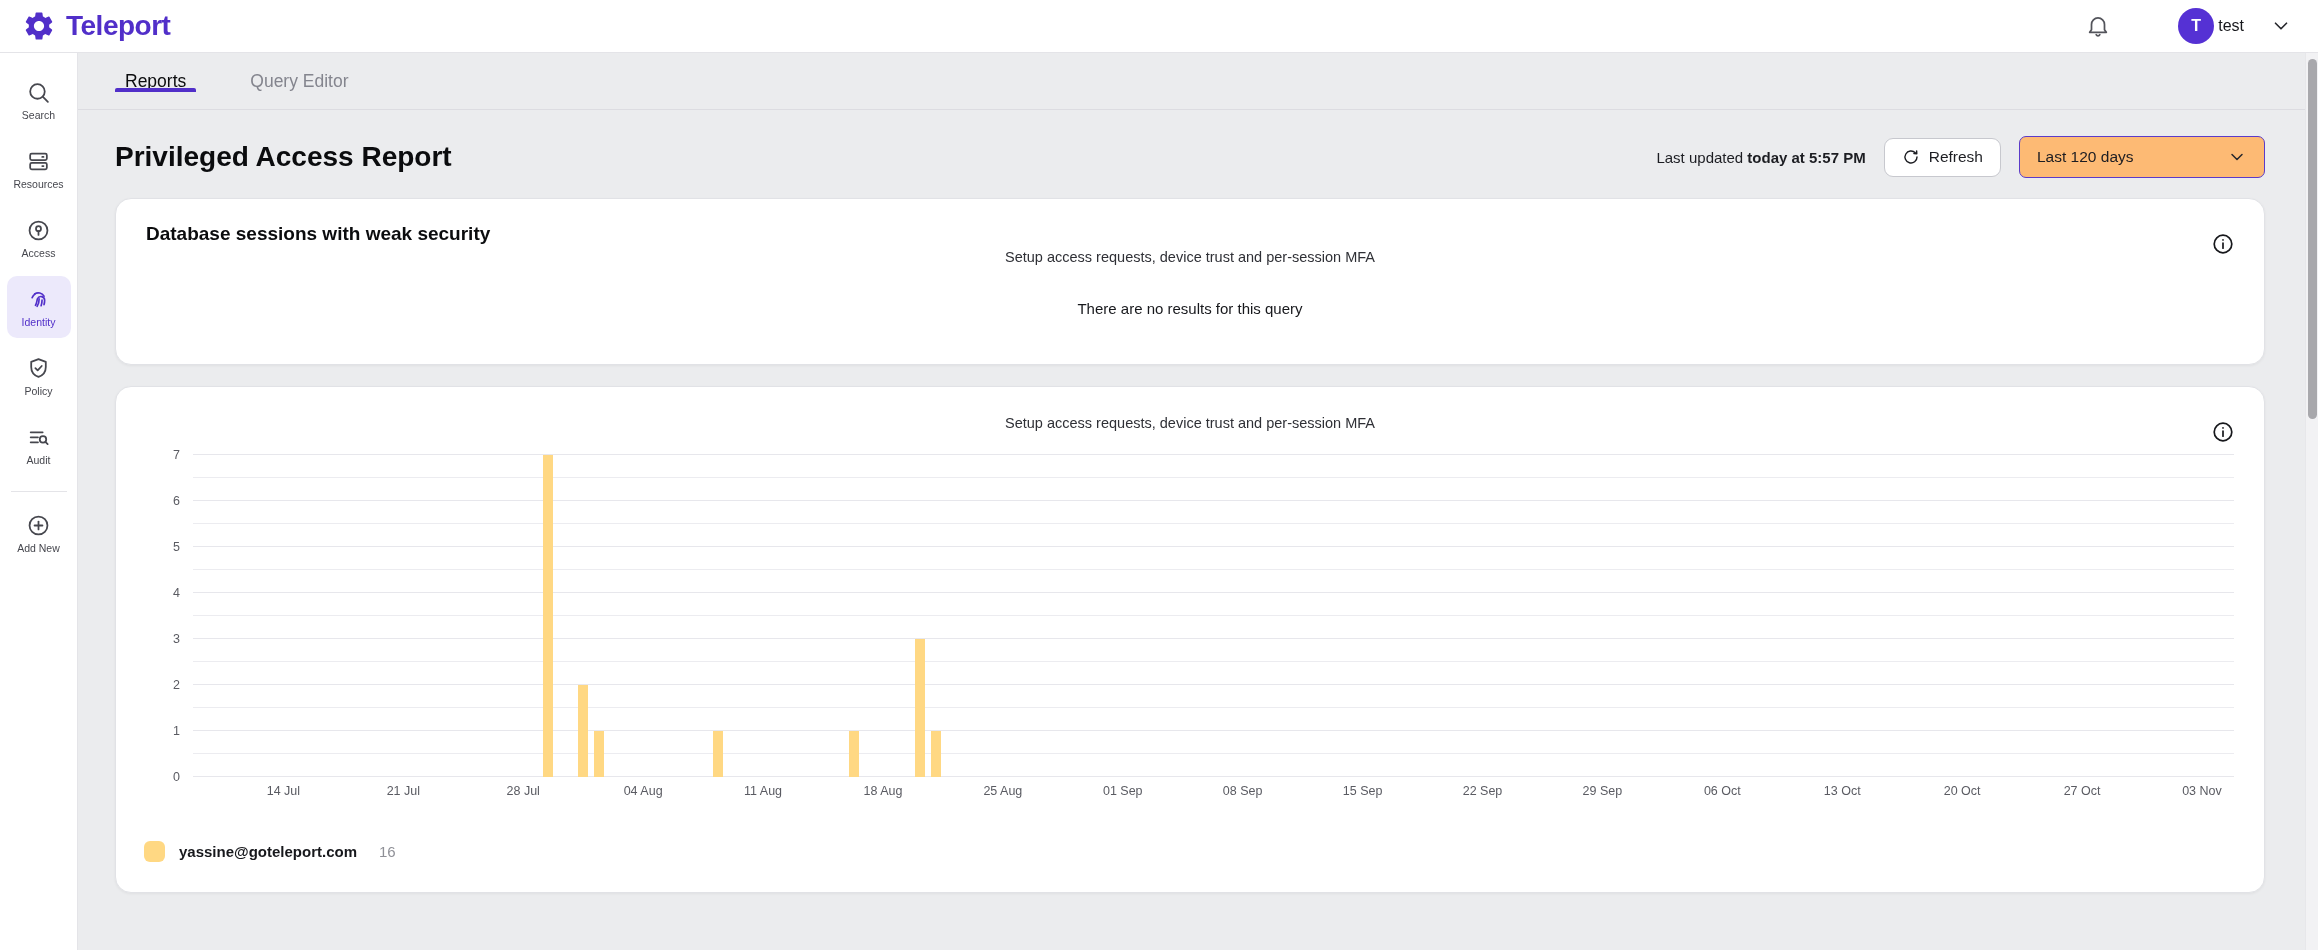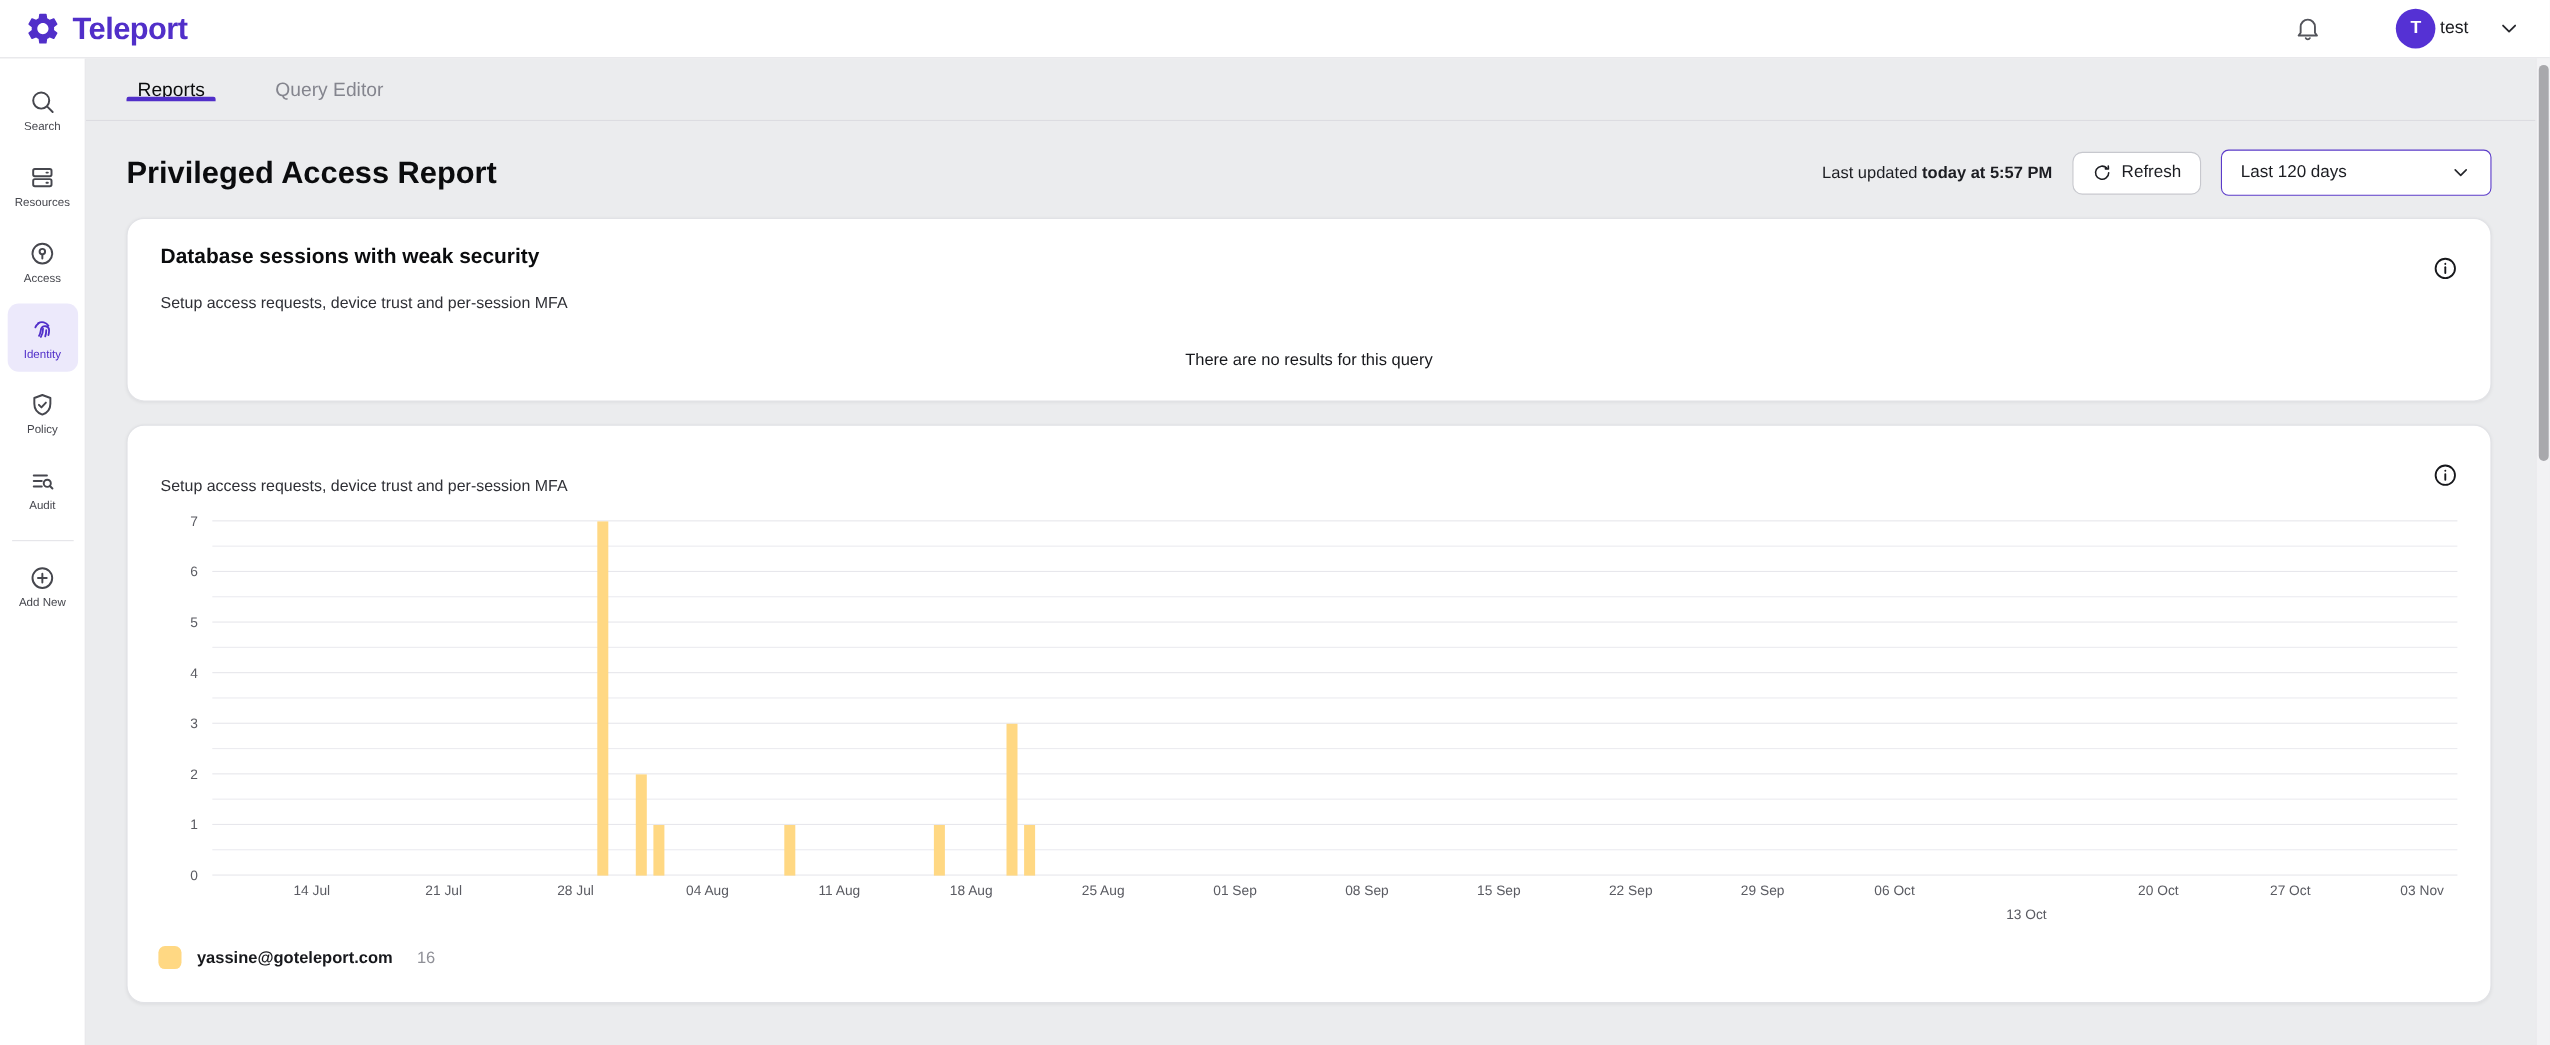--- a/index.html
+++ b/index.html
@@ -36,29 +36,29 @@
   .tab.active { color:#0b0c0e; font-weight:500; }
   .tab.active::after { content:""; position:absolute; left:0; right:0; bottom:0; height:4px; background:#512FC9; border-radius:2px 2px 0 0; }
 
   .page-head { display:flex; align-items:center; justify-content:space-between; margin:26px 53px 0 37px; }
   .page-title { font-size:28px; font-weight:700; color:#0b0c0e; }
   .head-controls { display:flex; align-items:center; gap:18px; }
   .last-updated { font-size:15px; color:#1c1d22; }
   .last-updated b { font-weight:700; }
   .refresh-btn { display:flex; align-items:center; gap:9px; height:39px; padding:0 17px; background:#fff; border:1px solid #c7c8ce; border-radius:9px; font-size:15.5px; color:#1c1d22; cursor:pointer; font-family:inherit; }
   .refresh-btn svg { width:18px; height:18px; }
-  .range-select { display:flex; align-items:center; justify-content:space-between; width:246px; height:42px; padding:0 17px; background:#ffffff; border:1.5px solid #5b3bc9; border-radius:7px; font-size:15.5px; color:#1c1d22; cursor:pointer; font-family:inherit; }
+  .range-select { display:flex; align-items:center; justify-content:space-between; width:246px; height:42px; padding:0 17px; background:#fdba74; border:1.5px solid #5b3bc9; border-radius:7px; font-size:15.5px; color:#1c1d22; cursor:pointer; font-family:inherit; }
   .range-select svg { width:20px; height:20px; color:#26272c; }
 
   
   .card { background:#fff; border:1px solid #e1e2e6; border-radius:16px; margin:0 53px 0 37px; position:relative; box-shadow:0 1px 3px rgba(0,0,0,0.05); }
   .card-1 { margin-top:20px; height:167px; padding:24px 30px; }
   .card-2 { margin-top:21px; padding:24px 30px 30px 30px; }
   .card-title { font-size:19px; font-weight:700; color:#0b0c0e; }
-  .card-subtitle { font-size:14.5px; color:#2f3036; margin-top:23px; }
+  .card-subtitle { font-size:14.5px; color:#2f3036; margin-top:4px;text-align:center; }
   .info-btn { position:absolute; top:33px; right:28px; width:26px; height:26px; background:none; border:none; color:#17181c; cursor:pointer; }
   .info-btn svg { width:24px; height:24px; }
   .empty-msg { text-align:center; font-size:15px; color:#17181c; margin-top:35px; }
 
   
   .chart-wrap { margin-top:16px; position:relative; padding-left:47px; }
   .plot { position:relative; height:330px; }
   .gridline { position:absolute; left:0; right:0; height:1px; background:#ececf0; }
   .gridline.major { background:#e7e7ec; }
   .ytick { position:absolute; right:calc(100% + 13px); transform:translateY(50%); font-size:12.5px; color:#5a5b62; }
@@ -255,21 +255,21 @@
           <span class="xtick" style="left: 22.055%;">04 Aug</span>
           <span class="xtick" style="left: 27.93%;">11 Aug</span>
           <span class="xtick" style="left: 33.805%;">18 Aug</span>
           <span class="xtick" style="left: 39.68%;">25 Aug</span>
           <span class="xtick" style="left: 45.555%;">01 Sep</span>
           <span class="xtick" style="left: 51.43%;">08 Sep</span>
           <span class="xtick" style="left: 57.305%;">15 Sep</span>
           <span class="xtick" style="left: 63.18%;">22 Sep</span>
           <span class="xtick" style="left: 69.055%;">29 Sep</span>
           <span class="xtick" style="left: 74.93%;">06 Oct</span>
-          <span class="xtick" style="left: 80.805%; margin-top: 21px;">13 Oct</span>
+          <span class="xtick" style="left: 80.805%;">13 Oct</span>
           <span class="xtick" style="left: 86.68%;">20 Oct</span>
           <span class="xtick" style="left: 92.555%;">27 Oct</span>
           <span class="xtick" style="left: 98.43%;">03 Nov</span>
         </div>
     </div>
 
     <div class="legend">
       <span class="legend-swatch" id="legend-swatch" style="background: rgb(255, 216, 131);"></span>
       <span class="legend-label">yassine@goteleport.com</span>
       <span class="legend-count">16</span>

